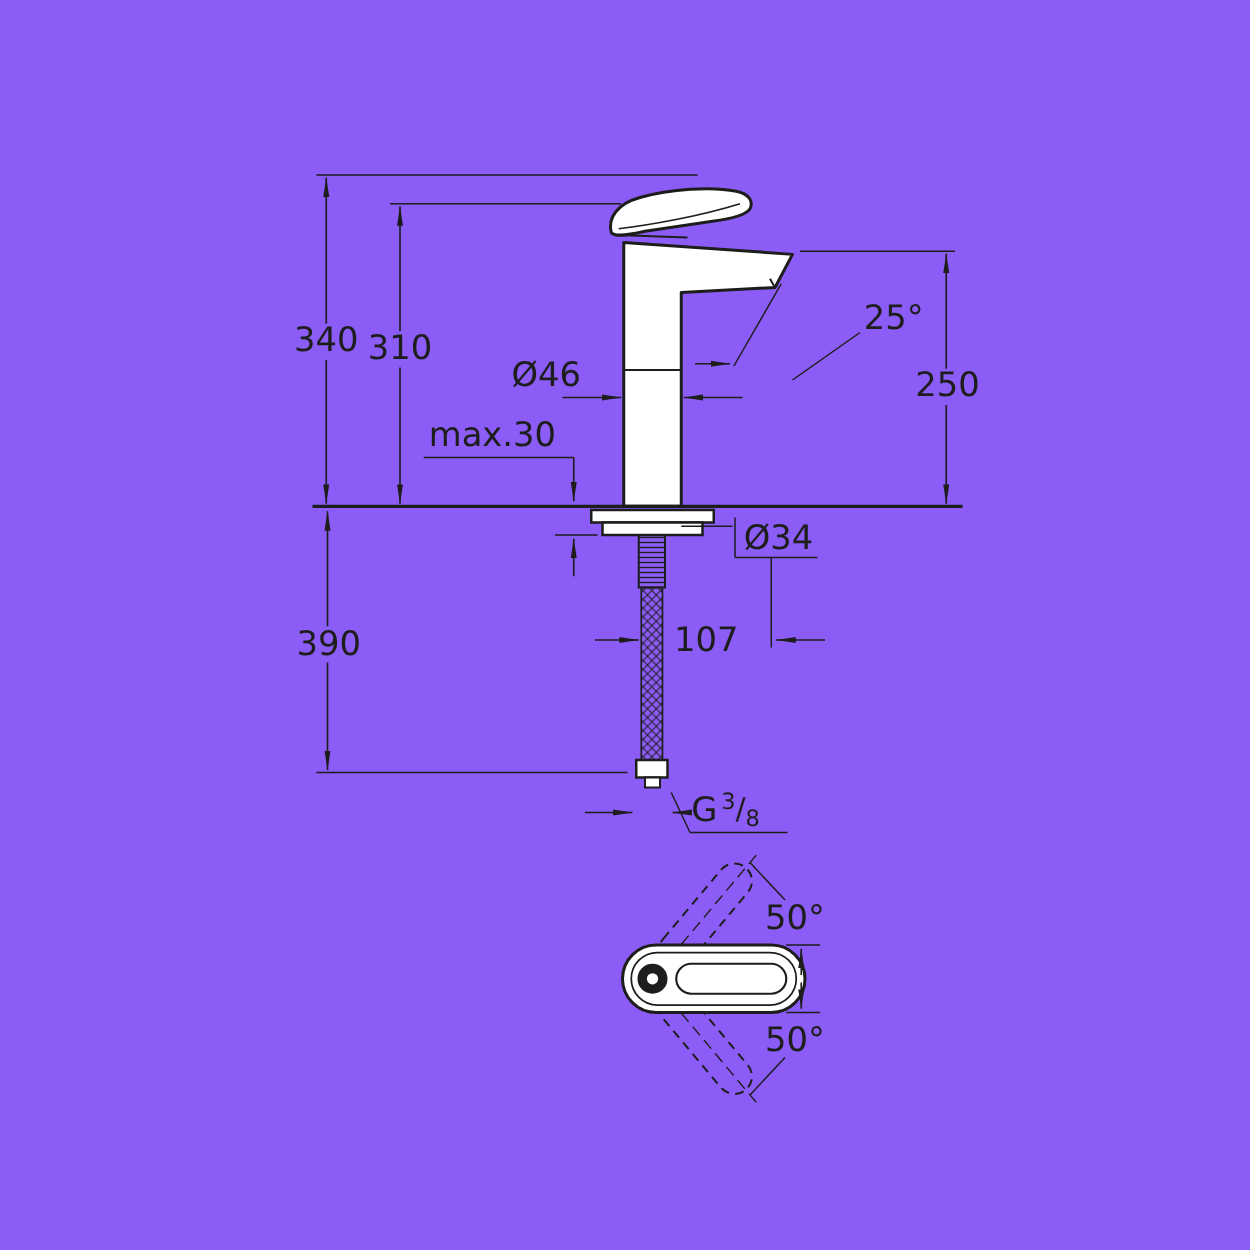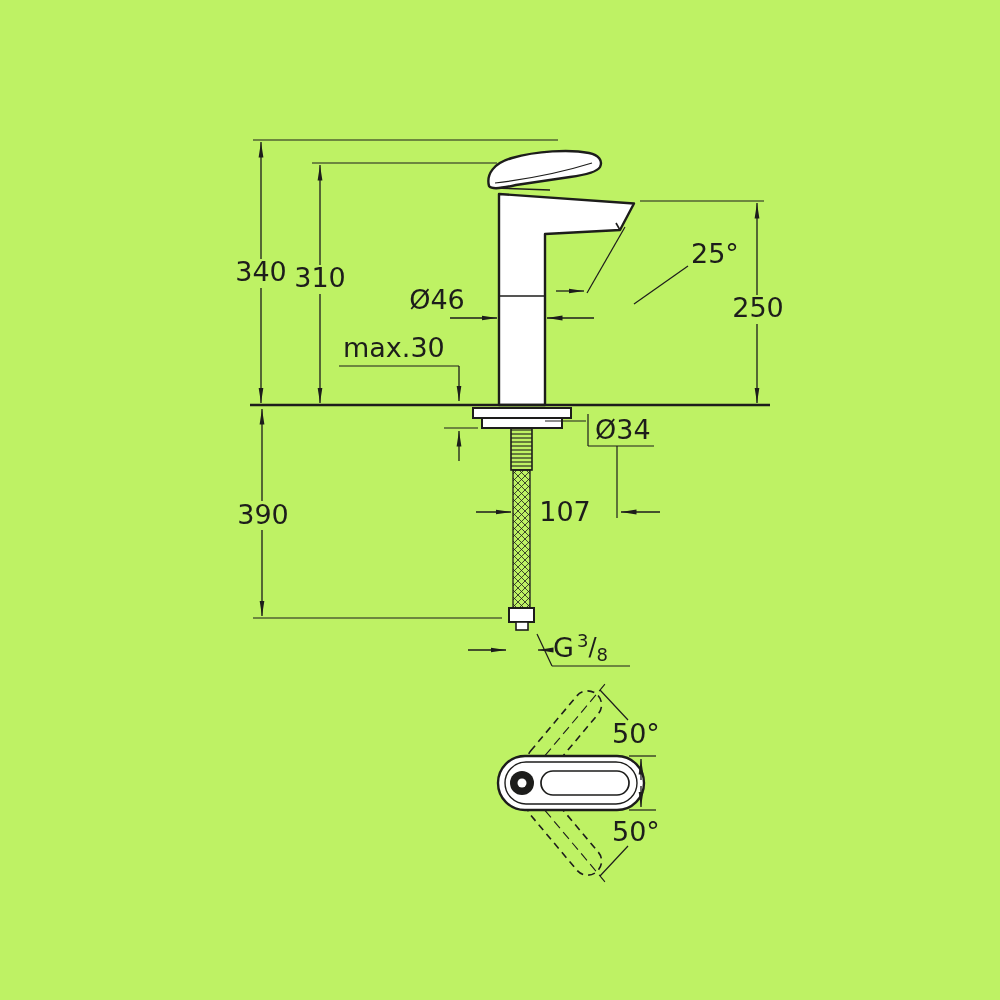--- a/index.html
+++ b/index.html
@@ -7,21 +7,21 @@
     padding:0;
     width:1000px;
     height:1000px;
     background:#ffffff;
     font-family:"DejaVu Sans", sans-serif;
   }
   .stage{
     width:1000px;
     height:1000px;
     position:relative;
-    background:#bef264;
+    background:#8b5cf6;
   }
   svg{display:block}
   .ol{fill:#ffffff;stroke:#1d1d1b;stroke-width:2.4;stroke-linejoin:round}
   .ol-thin{fill:none;stroke:#1d1d1b;stroke-width:1.6}
   .dim{fill:none;stroke:#1d1d1b;stroke-width:1.3}
   .ext{fill:none;stroke:#1d1d1b;stroke-width:1.2}
   .thick{fill:none;stroke:#1d1d1b;stroke-width:2.6}
   .dash{fill:none;stroke:#1d1d1b;stroke-width:1.6;stroke-dasharray:7 5}
   .dashline{fill:none;stroke:#1d1d1b;stroke-width:1.1;stroke-dasharray:9 5}
   text{fill:#1d1d1b;font-family:"DejaVu Sans", sans-serif;font-size:27px}

